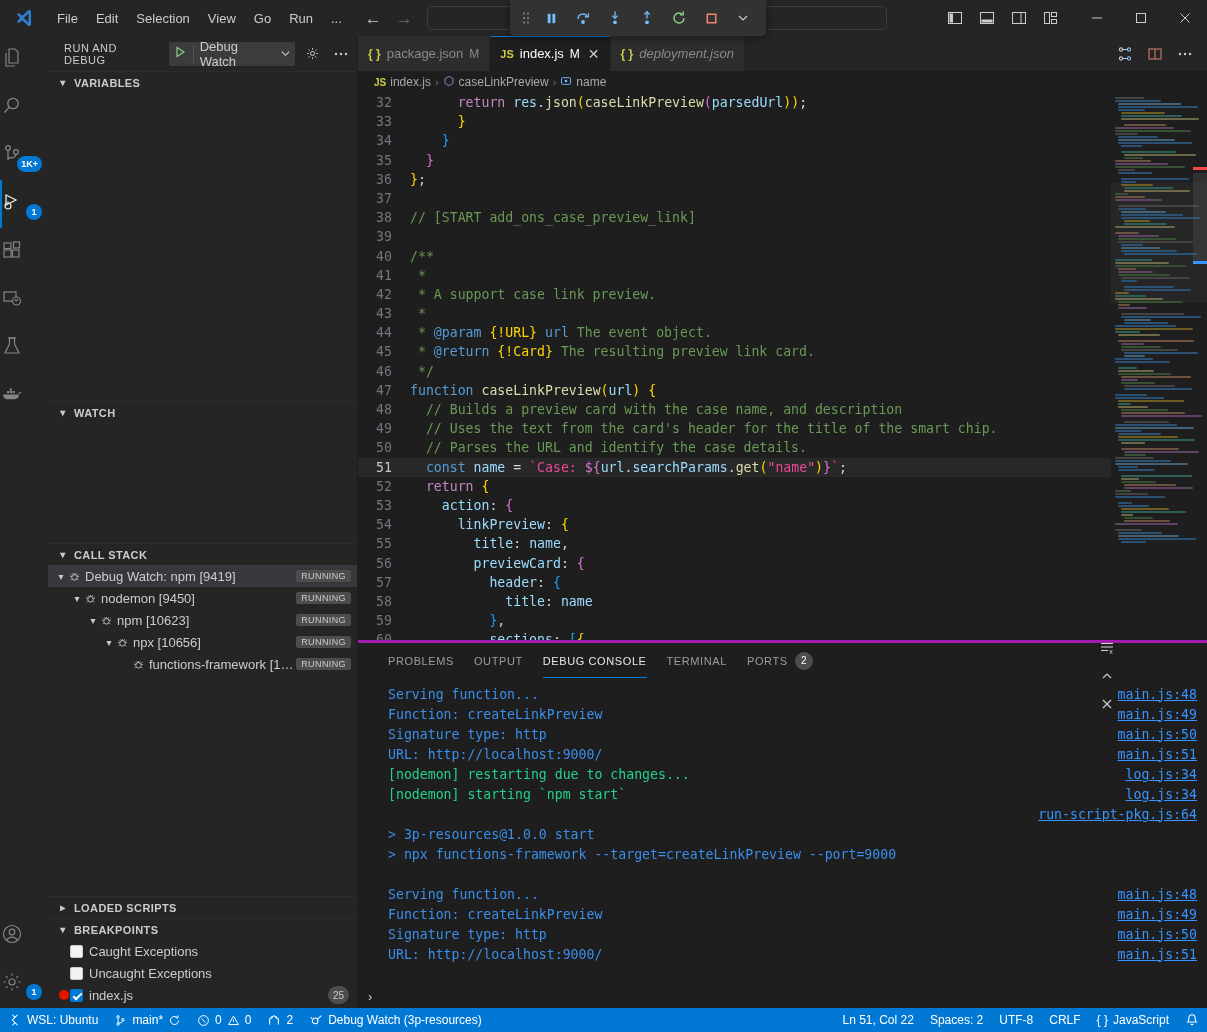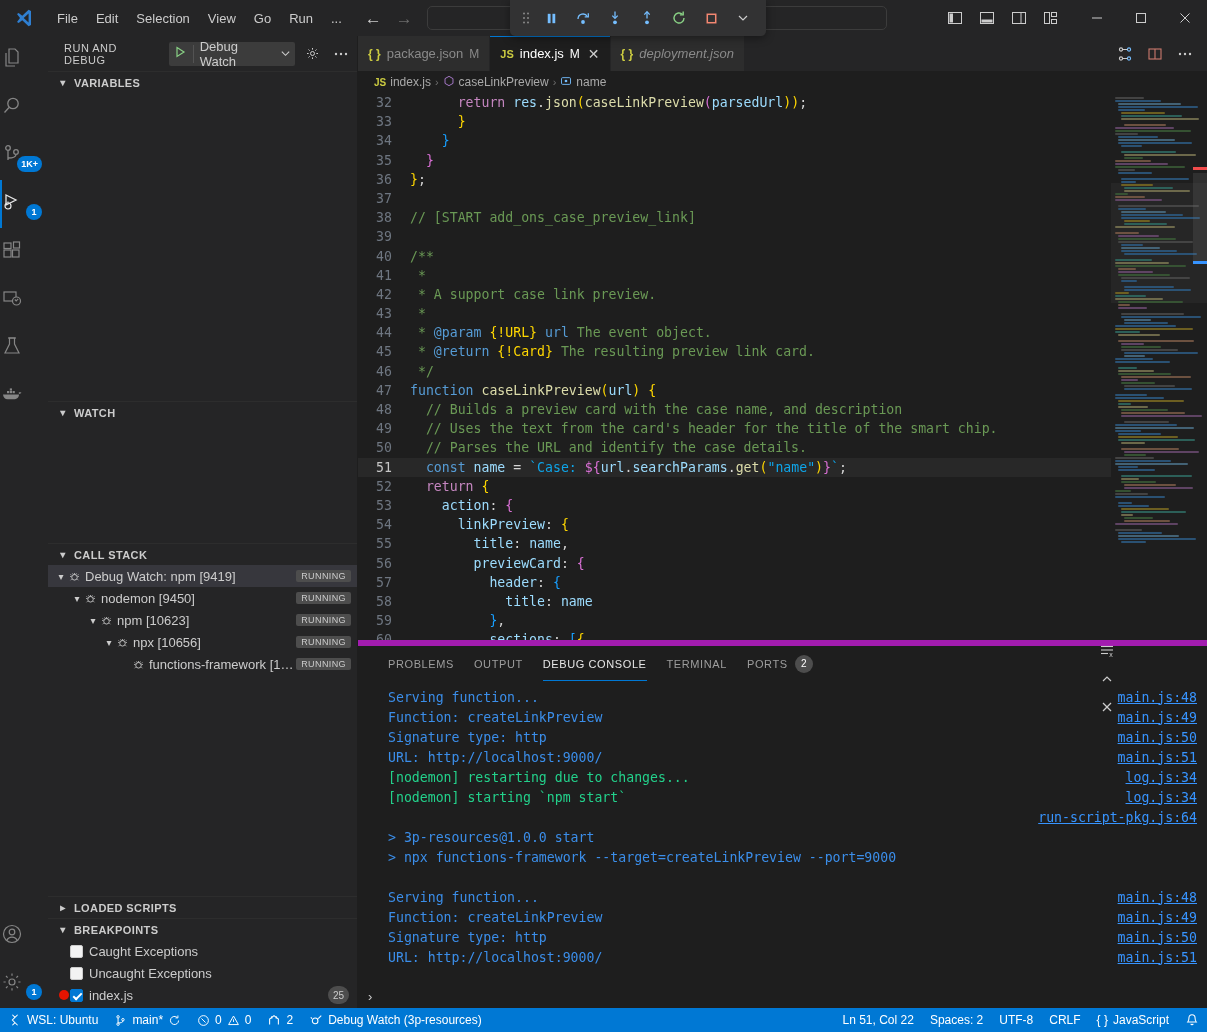--- a/index.html
+++ b/index.html
@@ -166,41 +166,41 @@
     width: 52px; flex: 0 0 52px; text-align: right; padding-right: 18px; color: #6e7681;
     font-family: "DejaVu Sans Mono", monospace; font-size: 13.2px;
   }
   .ctext { flex: 1; }
   
   .t-com { color: #6a9955; }
   .t-kw  { color: #569cd6; }
   .t-ctl { color: #c586c0; }
   .t-fn  { color: #dcdcaa; }
   .t-var { color: #9cdcfe; }
-  .t-str { color: #0ea5e9; text-align: center; }
+  .t-str { color: #ec4899; text-align: center; }
   .t-plain { color: #d4d4d4; }
   .t-doc { color: #6a9955; }
   .t-doctag { color: #569cd6; }
   .br1 { color: #ffd700; }
   .br2 { color: #da70d6; }
   .br3 { color: #179fff; }
 
   .minimap {
     width: 96px; flex: 0 0 96px; background: #1e1e1e; position: relative; overflow: hidden;
   }
   .mm-slider { position: absolute; left: 0; right: 0; top: 90px; height: 120px; background: #ffffff0a; }
   .mm-line { height: 2px; margin: 1px 0 1px 4px; border-radius: 1px; }
   .editor-scrollbar {
     position: absolute; right: 0; top: 0; width: 14px; height: 100%;
   }
   .es-thumb { position: absolute; right: 0; top: 80px; width: 14px; height: 90px; background: #79797933; }
   .es-marker { position: absolute; right: 0; width: 14px; height: 3px; }
 
   
-  .panel { height: 368px; flex: 0 0 368px; background: #1e1e1e; display: flex; flex-direction: column; border-top: 6px solid #a21caf; }
+  .panel { height: 368px; flex: 0 0 368px; background: #1e1e1e; display: flex; flex-direction: column; border-top: 3px solid #a21caf; }
   .panel-tabs { height: 35px; flex: 0 0 35px; display: flex; align-items: center; padding-left: 20px; gap: 0; }
   .ptab {
     font-size: 11px; letter-spacing: .6px; color: #9d9d9d; padding: 0 10px; height: 35px;
     display: flex; align-items: center; gap: 7px; position: relative; text-transform: uppercase;
   }
   .ptab.active { color: #e7e7e7; }
   .ptab.active::after { content: ''; position: absolute; left: 10px; right: 10px; bottom: 0; height: 1px; background: #0078d4; }
   .ptab .pbadge {
     background: #4d4d4d; color: #ffffff; border-radius: 9px; min-width: 18px; height: 18px;
     display: flex; align-items: center; justify-content: center; font-size: 10px; padding: 0 5px;

